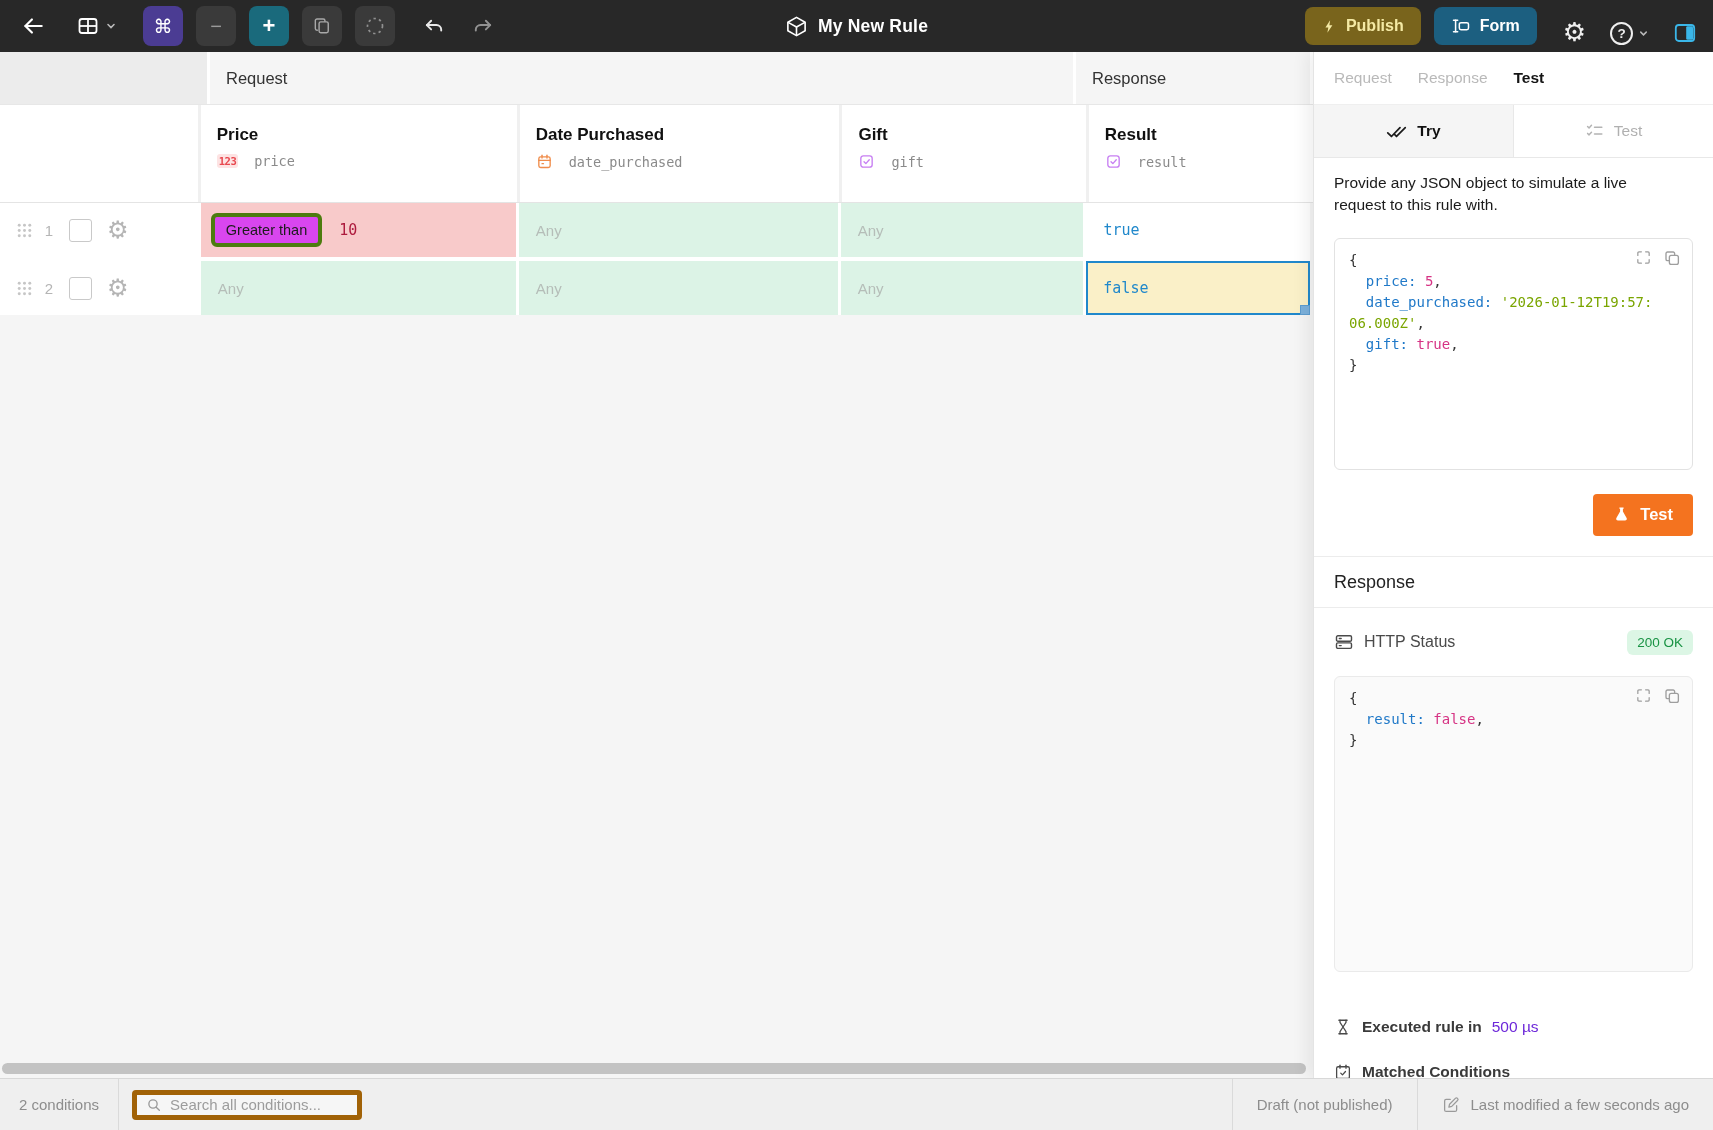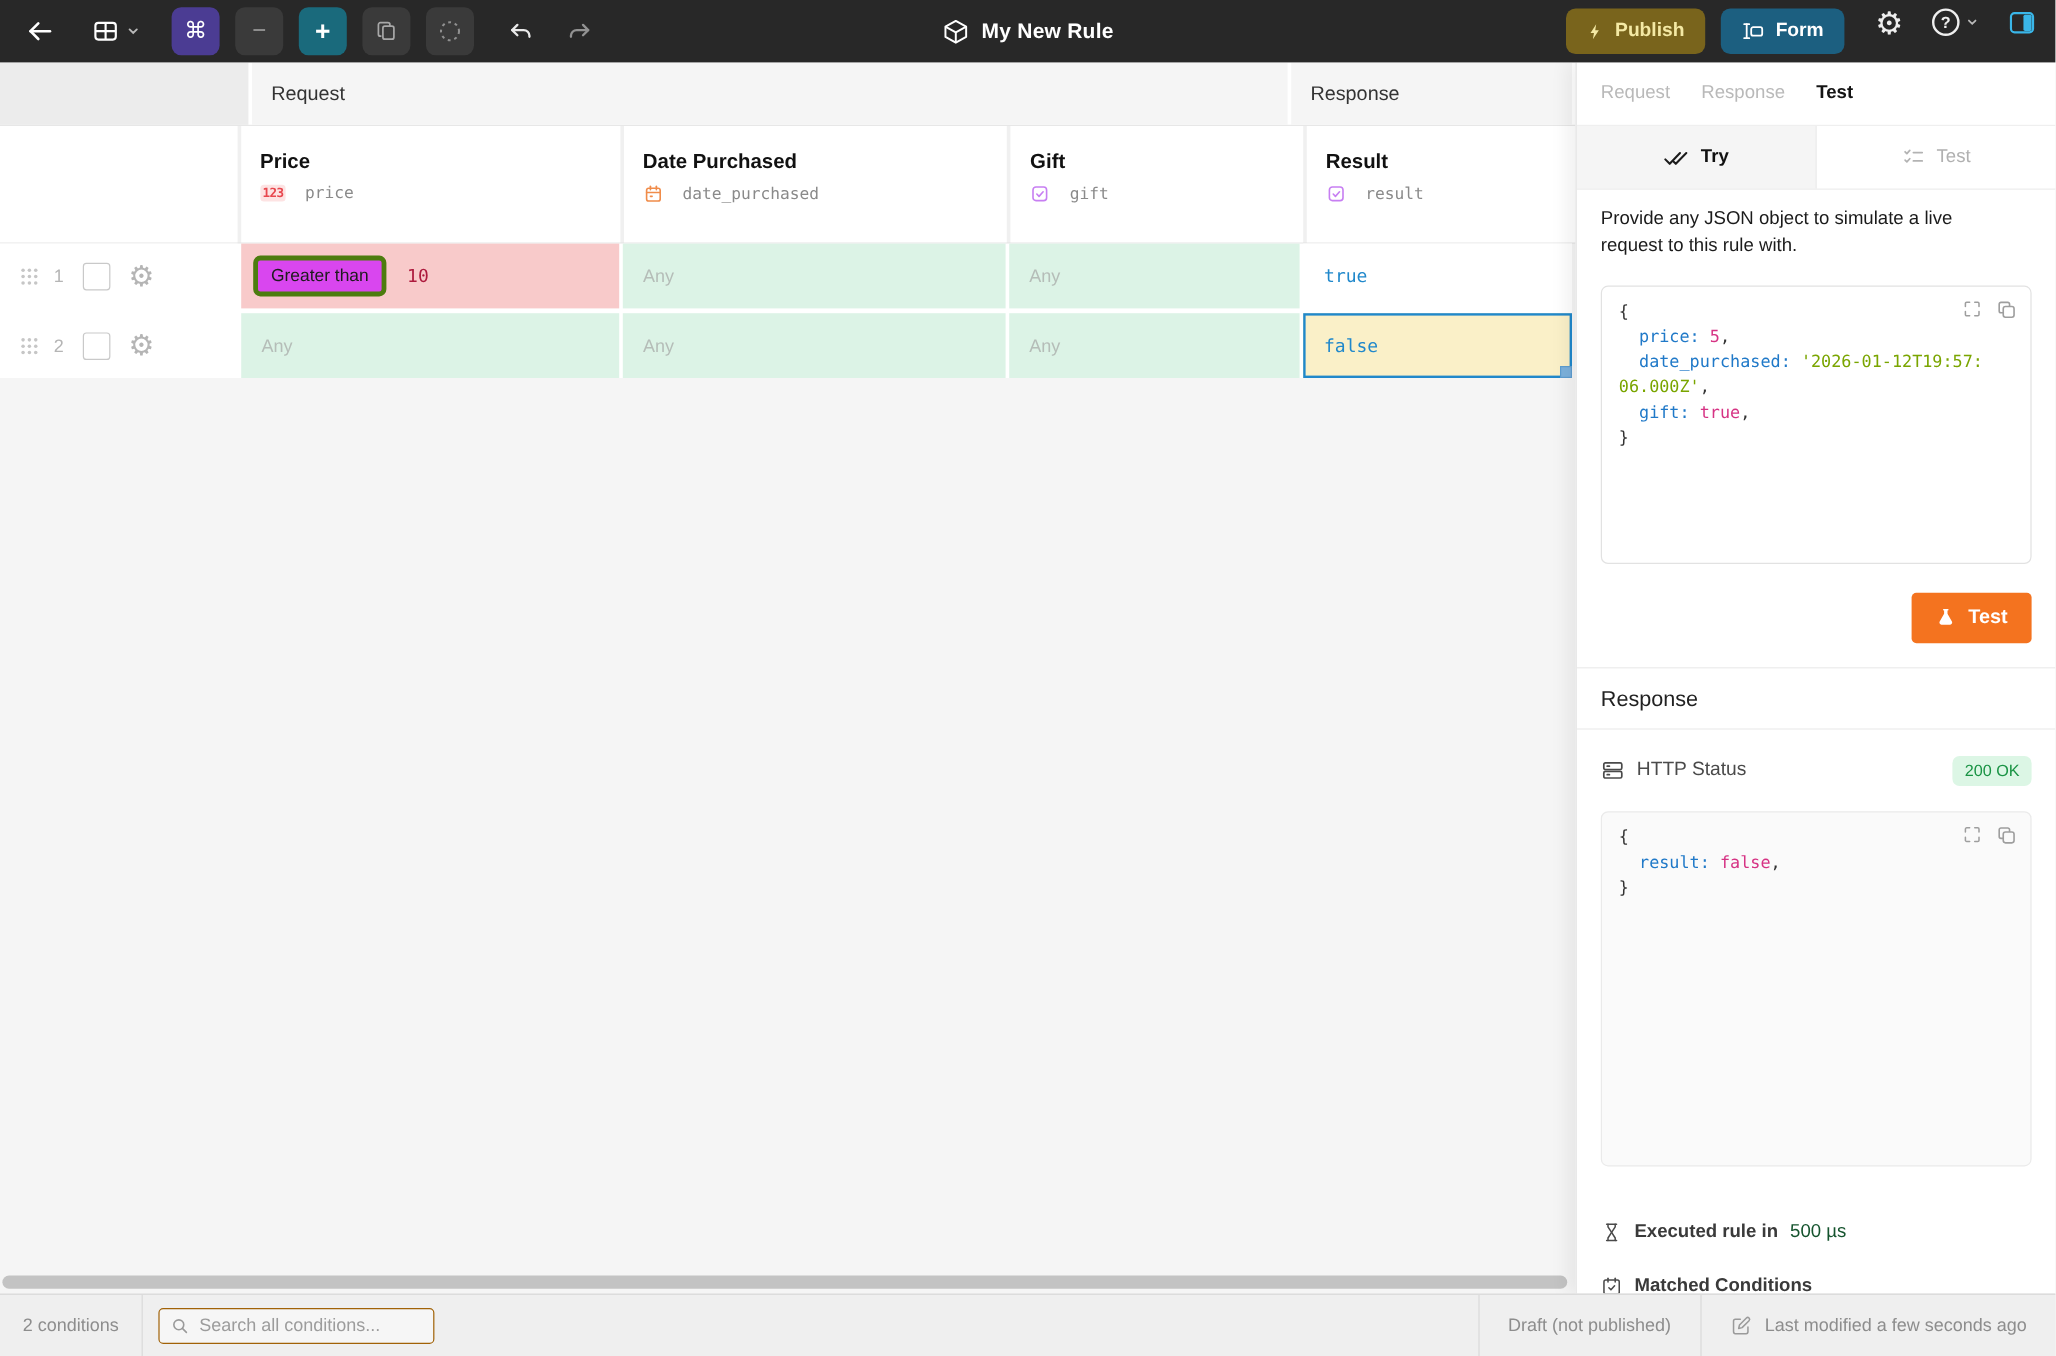--- a/index.html
+++ b/index.html
@@ -16,21 +16,21 @@
   .sq-btn { width:40px; height:40px; border-radius:8px; background:#3a3a3a; display:flex; align-items:center; justify-content:center; margin-left:13px; border:none; cursor:pointer; }
   .sq-btn.purple { background:var(--accent-purple,#4b3c93); margin-left:26px; }
   .sq-btn.teal { background:var(--accent-teal,#1a6a7c); }
   .glyph-cmd { color:#fff; font-size:19px; }
   .glyph-minus { color:#9a9a9a; font-size:20px; }
   .glyph-plus { color:#fff; font-size:22px; font-weight:bold; }
   .tb-undo { margin-left:22px; width:34px; height:40px; }
   .tb-redo { margin-left:14px; width:34px; height:40px; opacity:.55; }
   .tb-title { position:absolute; left:0; right:0; top:0; height:52px; display:flex; align-items:center; justify-content:center; gap:10px; pointer-events:none; }
   .tb-title span { color:#fff; font-size:17.5px; font-weight:bold; letter-spacing:.2px; }
-  .tb-right { margin-left:auto; display:flex; align-items:flex-start;padding-left:48px; }
+  .tb-right { margin-left:auto; display:flex; align-items:flex-end;padding-left:48px; }
   .pill-btn { height:38px; border-radius:8px; border:none; cursor:pointer; display:flex; align-items:center; gap:9px; padding:0 17px; font-size:16px; font-weight:bold; font-family:"Liberation Sans",sans-serif; }
   .publish { background:var(--publish-bg,#79641c); color:var(--publish-text,#f4e9a4); }
   .formbtn { background:var(--form-bg,#1c5f80); color:#fff; margin-left:13px; }
   .tb-gear { margin-left:26px; color:#efefef; font-size:26px; line-height:1; font-family:"DejaVu Sans",sans-serif; }
   .tb-help { margin-left:24px; display:flex; align-items:center; gap:5px; }
   .help-circle { width:23px; height:23px; border:2px solid #efefef; border-radius:50%; color:#efefef; font-size:13.5px; font-weight:bold; display:flex; align-items:center; justify-content:center; }
   .tb-panel-toggle { margin-left:24px; }
 
   
   .main { position:absolute; left:0; top:52px; width:1313px; height:1026px; background:#f5f5f5; overflow:hidden; }
@@ -86,31 +86,31 @@
   .tok-n { color:var(--code-value,#d63384); }
   .tok-s { color:var(--code-string,#7aa500); }
   .test-row { margin-top:24px; display:flex; justify-content:flex-end; }
   .test-btn { background:var(--accent-orange,#f4731f); color:#fff; border:none; border-radius:4px; height:42px; padding:0 20px; font-size:16.5px; font-weight:bold; display:flex; align-items:center; gap:10px; cursor:pointer; font-family:"Liberation Sans",sans-serif; }
   .divider { height:1px; background:#ececec; margin:0 -20px; }
   .divider.d1 { margin-top:20px; }
   .resp-heading { margin:15px 0 14px 0; font-size:18px; font-weight:500; color:#222; }
   .http-row { margin-top:22px; display:flex; align-items:center; gap:10px; color:#4a4a4a; font-size:16px; }
   .http-badge { margin-left:auto; background:var(--status-green-bg,#dcf6e5); color:var(--status-green-text,#199344); font-size:13.5px; border-radius:6px; padding:5px 10px; }
   .meta-row { display:flex; align-items:center; gap:10px; font-size:15.5px; color:#3a3a3a; font-weight:bold; }
-  .meta-row .meta-val { color:#14532d; font-weight:normal; }
+  .meta-row .meta-val { color:#6d28d9; font-weight:normal; }
   .meta-exec { margin-top:46px; }
   .meta-match { margin-top:27px; }
 
   
   .statusbar { position:absolute; left:0; top:1078px; width:1713px; height:52px; background:#efefef;
     border-top:1px solid #d8d8d8; display:flex; align-items:center; z-index:40; font-size:15px; color:#8d8d8d; }
   .sb-left { display:flex; align-items:center; height:100%; }
   .sb-count { padding:0 19px; }
   .sb-sep { width:1px; height:100%; background:#dadada; }
-  .search-box { margin-left:13px; width:230px; height:30px; border:1px solid #a16207; border-radius:4px; background:#f6f6f6; display:flex; align-items:center; padding:0 9px; gap:8px; }
+  .search-box { margin-left:13px; width:230px; height:30px; border:5px solid #a16207; border-radius:4px; background:#f6f6f6; display:flex; align-items:center; padding:0 9px; gap:8px; }
   .search-box input { border:none; outline:none; background:transparent; font-size:15px; color:#555; width:100%; font-family:"Liberation Sans",sans-serif; }
   .search-box input::placeholder { color:#9c9c9c; }
   .sb-right { margin-left:auto; display:flex; align-items:center; height:100%; }
   .sb-seg { height:100%; display:flex; align-items:center; padding:0 24px; border-left:1px solid #dadada; gap:11px; }
   svg { display:block; }
 </style>
 </head>
 <body>
 
 <header class="topbar">

